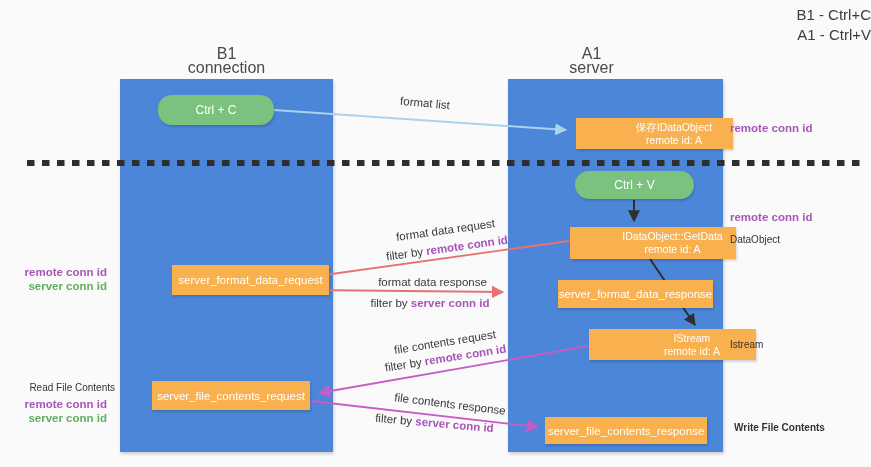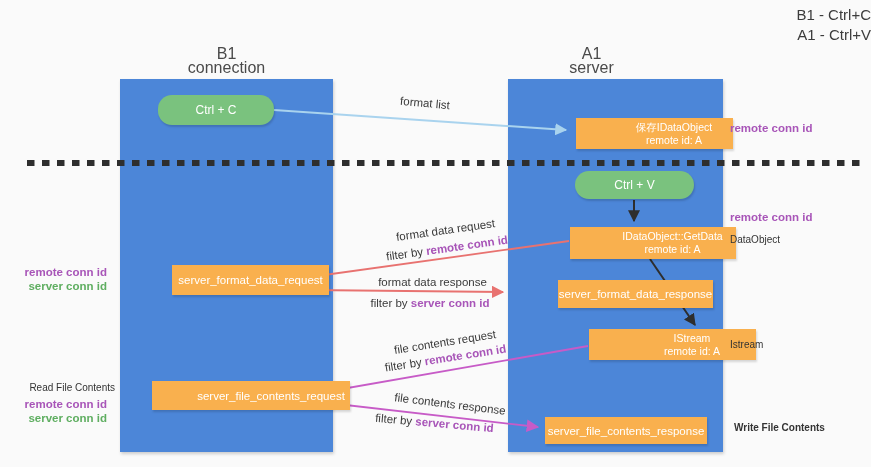--- a/index.html
+++ b/index.html
@@ -89,21 +89,21 @@
   <div class="node orange" style="left:152px;top:265px;width:157px;height:30px;margin-left:20px;">
     <span>server_format_data_request</span>
   </div>
   <div class="node orange" style="left:510px;top:280px;width:155px;height:28px;margin-left:48px;">
     <span>server_format_data_response</span>
   </div>
   <div class="node orange two" style="left:589px;top:329px;width:128px;height:31px;">
     <div>IStream</div>
     <div>remote id: A</div>
   </div>
-  <div class="node orange" style="left:152px;top:381px;width:158px;height:29px;padding-left:40px;">
+  <div class="node orange" style="left:152px;top:381px;width:158px;height:29px;">
     <span>server_file_contents_request</span>
   </div>
   <div class="node orange" style="left:545px;top:417px;width:162px;height:27px;">
     <span>server_file_contents_response</span>
   </div>
 
   <div class="lbl ctr" style="left:360px;top:97px;width:130px;transform:rotate(5deg);">format list</div>
 
   <div class="lbl ctr" style="left:378px;top:224px;width:135px;transform:rotate(-8deg);">format data request</div>
   <div class="lbl ctr" style="left:372px;top:242px;width:150px;transform:rotate(-8deg);">

